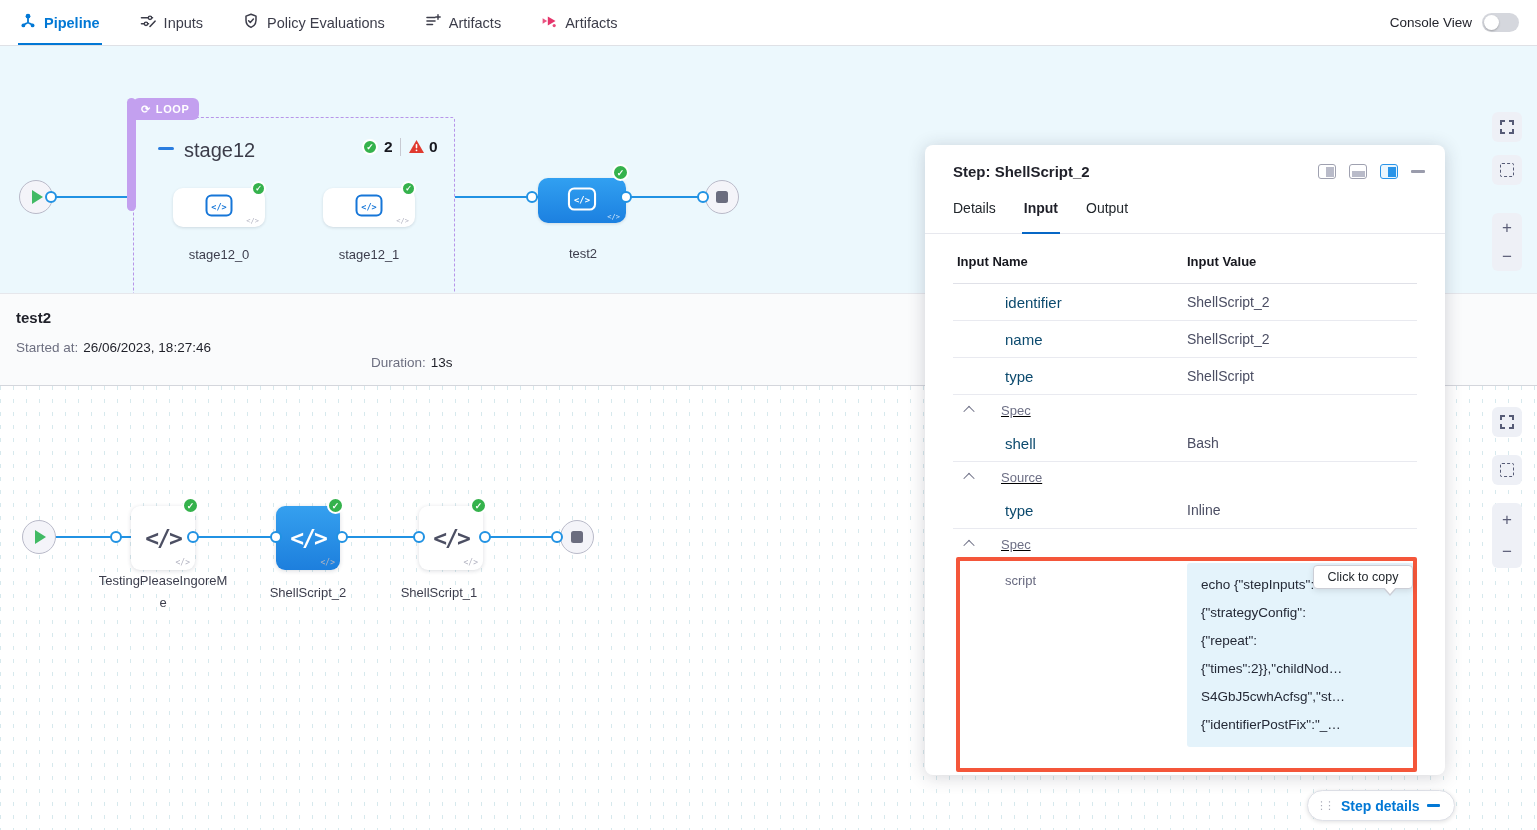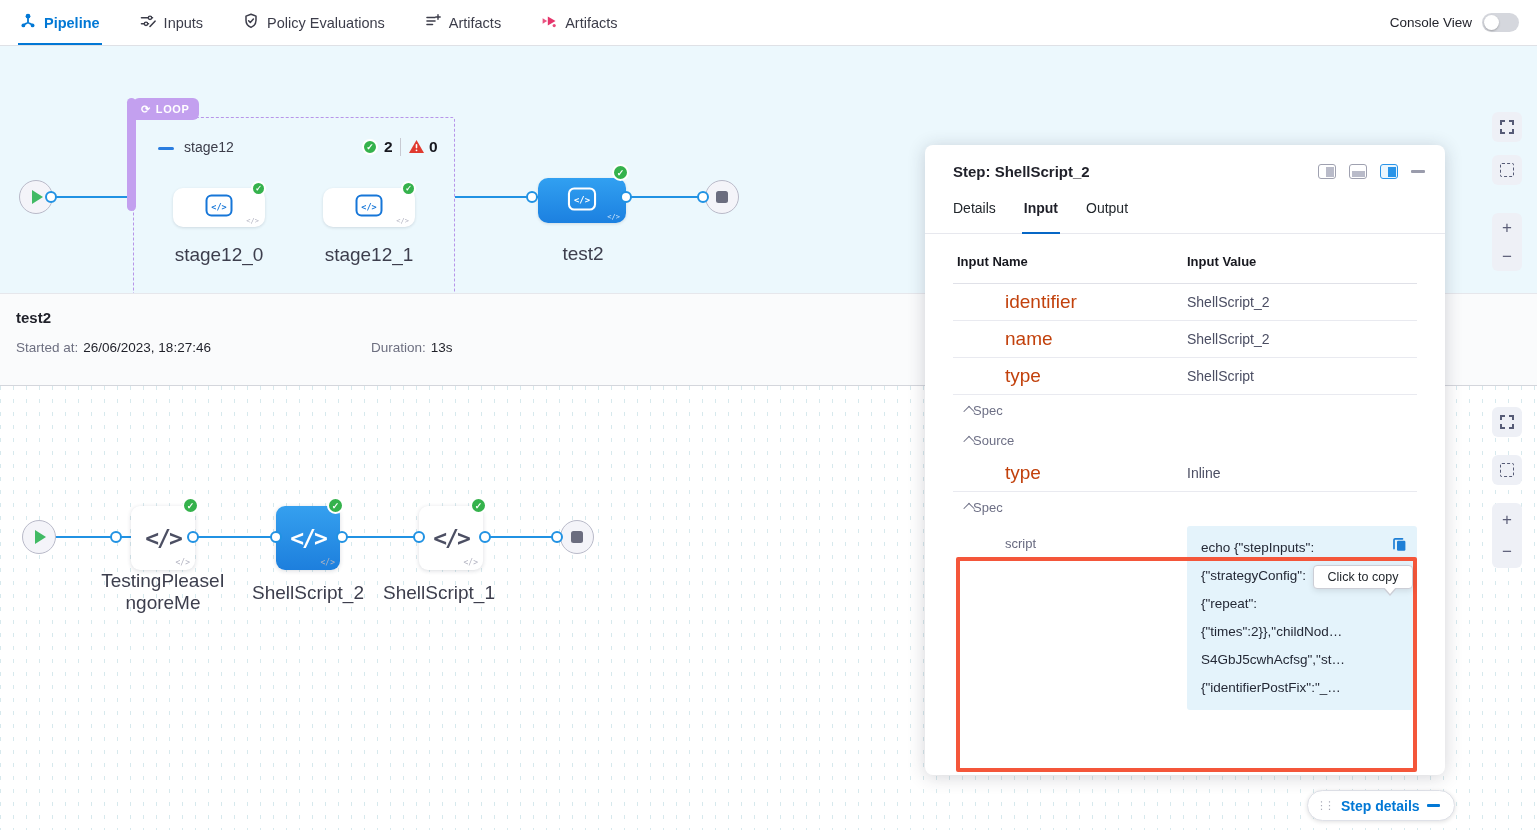--- a/index.html
+++ b/index.html
@@ -23,41 +23,41 @@
   .canvas-bottom { position:absolute; top:386px; left:0; width:1537px; height:444px; background:#fff;
       background-image: linear-gradient(to bottom, transparent 0 4px, #ffffff 4px 13px),
                         linear-gradient(to right, #d7e9ed 0 1.5px, transparent 1.5px);
       background-size:13px 13px; overflow:hidden; }
 
   .infobar { position:absolute; top:293px; left:0; width:1537px; height:93px; background:#fafbfc;
              border-top:1px solid #e6e7ec; border-bottom:1px solid #d4d6dc; padding:15px 16px; z-index:2; }
   .infobar .title { font-size:15px; font-weight:bold; color:#1f2029; }
   .infobar .meta { margin-top:14px; font-size:13.5px; color:#6d6f80; display:flex; }
   .infobar .meta b { color:#1f2029; font-weight:normal; margin-left:5px; }
-  .infobar .meta .dur { margin-left:160px; display:flex; }
+  .infobar .meta .dur { margin-left:160px; display:flex;margin-top:15px; }
 
   
   .edge { position:absolute; height:2px; background:#2192e3; }
   .ring { position:absolute; width:12px; height:12px; border-radius:50%; background:#fff; border:2.5px solid #2192e3; }
   .term { position:absolute; width:34px; height:34px; border-radius:50%; background:#f4f4f9; border:1.5px solid #b9bac9;
           display:flex; align-items:center; justify-content:center; }
   .play { width:0; height:0; border-left:11px solid #41ba64; border-top:7px solid transparent; border-bottom:7px solid transparent; margin-left:3px; }
   .stopsq { width:12px; height:12px; border-radius:2.5px; background:#6b6d7f; }
   .badge { position:absolute; border-radius:50%; background:#35b24c; border:2px solid #fff;
            color:#fff; display:flex; align-items:center; justify-content:center; font-weight:bold; }
-  .node-label { position:absolute; text-align:center; font-size:19px; color:#3d3e4d; line-height:22px; overflow-wrap:anywhere; }
+  .node-label { position:absolute; text-align:center; font-size:13px; color:#3d3e4d; line-height:22px; overflow-wrap:anywhere; }
 
   
   .loop-pill { position:absolute; left:127px; top:52px; width:9px; height:113px; border-radius:4.5px; background:#c3a0ef; z-index:3; }
   .loop-badge { position:absolute; left:133px; top:52px; height:22px; padding:0 10px 0 8px; border-radius:6px 6px 6px 0;
                 background:#c3a0ef; color:#fff; font-size:11px; font-weight:bold; letter-spacing:.6px;
                 display:flex; align-items:center; gap:5px; z-index:4; }
   .loop-box { position:absolute; left:133px; top:71px; width:322px; height:210px; border:1.5px dashed #b795e9; border-radius:3px; }
   .grp-minus { position:absolute; left:158px; top:101px; width:16px; height:3px; border-radius:2px; background:#2a7de0; cursor:pointer; }
-  .grp-name { position:absolute; left:184px; top:93px; font-size:14px; color:#3b3c49; }
+  .grp-name { position:absolute; left:184px; top:93px; font-size:20px; color:#3b3c49; }
   .stat-num { position:absolute; top:92px; font-size:15.5px; font-weight:bold; color:#17181f; }
   .stat-div { position:absolute; left:400px; top:92px; width:1px; height:18px; background:#c8cad2; }
   .stage-card { position:absolute; top:142px; width:92px; height:39px; background:#fff; border-radius:10px;
                 box-shadow:0 1px 3px rgba(30,40,60,.14); display:flex; align-items:center; justify-content:center; cursor:pointer; }
   .stage-card.selected { background:linear-gradient(180deg,#31a0f1,#1c80e0); }
   .mini-code { position:absolute; right:6px; bottom:2px; font-size:7px; color:#b3b4c2; font-family:"DejaVu Sans Mono", monospace; }
   .stage-card.selected .mini-code { color:#cfe7fb; }
 
   
   .step-card { position:absolute; top:120px; width:64px; height:64px; background:#fff; border-radius:9px;
@@ -103,23 +103,23 @@
   .wicon.active .fill { background:#2a94e8; }
   .pmin { width:14px; height:2.5px; background:#9a9cac; border-radius:1px; cursor:pointer; }
   .panel-tabs { display:flex; gap:28px; padding:0 28px; margin-top:20px; height:34px; border-bottom:1px solid #e7e8ee; }
   .ptab { font-size:14px; color:#22272c; position:relative; cursor:pointer; }
   .ptab.active { font-weight:bold; color:#1f2029; }
   .ptab.active::after { content:""; position:absolute; left:-2px; right:-2px; bottom:-1px; height:2.5px; background:#0667c6; }
   .panel-body { position:relative; padding:0 28px; }
   .thead { display:flex; padding:20px 0 14px; border-bottom:1px solid #e0e1e8; font-weight:bold; font-size:13px; color:#17181f; }
   .thead .k { width:234px; padding-left:4px; }
   .krow { display:flex; align-items:center; height:37px; border-bottom:1px solid #e9eaf0; }
-  .krow .k { width:234px; padding-left:52px; font-size:19px; color:#c2410c; }
+  .krow .k { width:234px; padding-left:52px; font-size:15px; color:#0c4a6e; }
   .krow .v { flex:1; font-size:14px; color:#4b4e63; }
-  .secrow { display:flex; align-items:center; height:30px; padding-left:12px; gap:0; }
+  .secrow { display:flex; align-items:center; height:30px; padding-left:12px; gap:28px;text-decoration:underline; }
   .secrow .t { font-size:13px; color:#6d6f85; }
   .chev { width:8px; height:8px; border-left:1.8px solid #6d6f85; border-top:1.8px solid #6d6f85;
           transform:rotate(45deg) translate(1px,1px); cursor:pointer; }
   .script-row { display:flex; padding:4px 0 14px; }
   .script-row .k { width:234px; padding:10px 0 0 52px; font-size:13px; color:#686a80; }
   .codeblock { width:230px; background:#e4f3fb; border-radius:3px; padding:8px 14px; position:relative;
                font-size:13.5px; line-height:28px; color:#242936; }
   .codeblock .cl { white-space:nowrap; overflow:hidden; }
   .copy-ic { position:absolute; right:9px; top:9px; cursor:pointer; }
   .highlight { position:absolute; left:31px; top:412px; width:461px; height:215px; border:4px solid #f4563a;
@@ -414,20 +414,24 @@
       </div>
       <div class="krow">
         <div class="k">type</div>
         <div class="v">ShellScript</div>
       </div>
 
       <div class="secrow">
         <span class="chev"></span>
         <span class="t">Spec</span>
       </div>
+      <div class="krow">
+        <div class="k">shell</div>
+        <div class="v">Bash</div>
+      </div>
 
       <div class="secrow">
         <span class="chev"></span>
         <span class="t">Source</span>
       </div>
       <div class="krow">
         <div class="k">type</div>
         <div class="v">Inline</div>
       </div>
 

